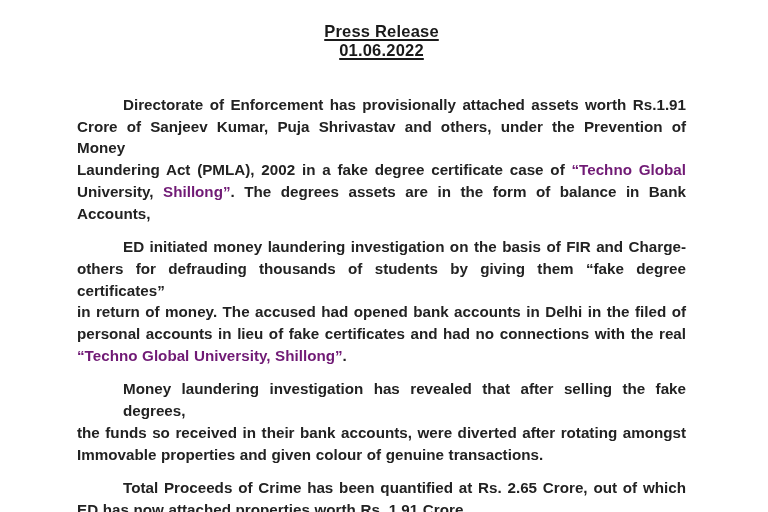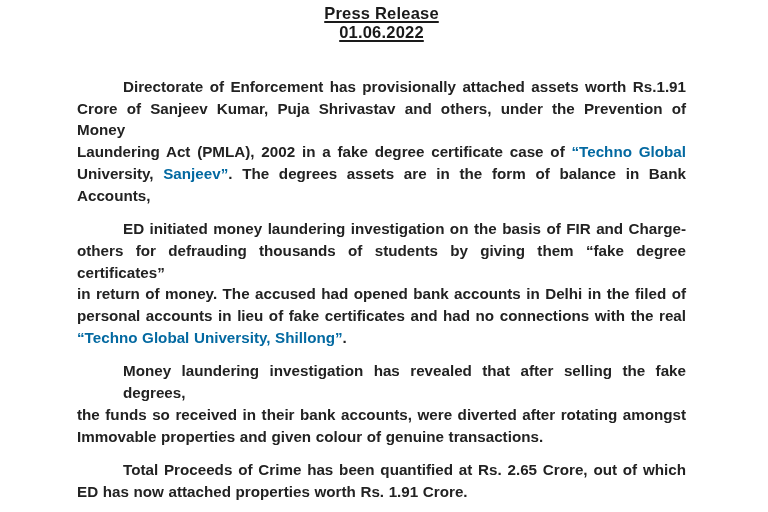--- a/index.html
+++ b/index.html
@@ -6,21 +6,21 @@
   html, body { width: 768px; height: 512px; }
   body {
     background: #ffffff;
     font-family: "Liberation Sans", sans-serif;
     color: #222222;
     overflow: hidden;
   }
   .page {
     width: 768px;
     height: 512px;
-    padding: 4px 82px 0 77px;
+    padding: 22px 82px 0 77px;
     background: #ffffff;
     overflow: hidden;
   }
   .title-block {
     text-align: center;
     margin-bottom: 35px;
   }
   .title-line {
     font-size: 16.5px;
     line-height: 18.5px;
@@ -39,36 +39,36 @@
     color: #222222;
     text-align: left;
     word-spacing: 0.4px;
     font-weight: bold;
   }
   .line.justify {
     text-align: justify;
     text-align-last: justify;
   }
   .line.indent { padding-left: 46px; }
-  .quote-gray { color: #0369a1; }
+  .quote-gray { color: #701a75; }
 </style>
 </head>
 <body>
 
 <div class="page">
   <div class="title-block">
     <div class="title-line">Press Release</div>
     <div class="title-line">01.06.2022</div>
   </div>
   <div>
       <div class="paragraph">
         <div class="line indent justify"><span>Directorate of Enforcement has provisionally attached assets worth Rs.1.91</span></div>
         <div class="line justify"><span>Crore of Sanjeev Kumar, Puja Shrivastav and others, under the Prevention of Money</span></div>
         <div class="line justify"><span>Laundering Act (PMLA), 2002 in a fake degree certificate case of </span><span class="quote-gray">“Techno Global</span></div>
-        <div class="line justify"><span>University, </span><span class="quote-gray">Sanjeev”</span><span>. The degrees assets are in the form of balance in Bank Accounts,</span></div>
+        <div class="line justify"><span>University, </span><span class="quote-gray">Shillong”</span><span>. The degrees assets are in the form of balance in Bank Accounts,</span></div>
       </div>
       <div class="paragraph">
         <div class="line indent justify"><span>ED initiated money laundering investigation on the basis of FIR and Charge-</span></div>
         <div class="line justify"><span>others for defrauding thousands of students by giving them “fake degree certificates”</span></div>
         <div class="line justify"><span>in return of money. The accused had opened bank accounts in Delhi in the filed of</span></div>
         <div class="line justify"><span>personal accounts in lieu of fake certificates and had no connections with the real</span></div>
         <div class="line"><span class="quote-gray">“Techno Global University, Shillong”</span><span>.</span></div>
       </div>
       <div class="paragraph">
         <div class="line indent justify"><span>Money laundering investigation has revealed that after selling the fake degrees,</span></div>

